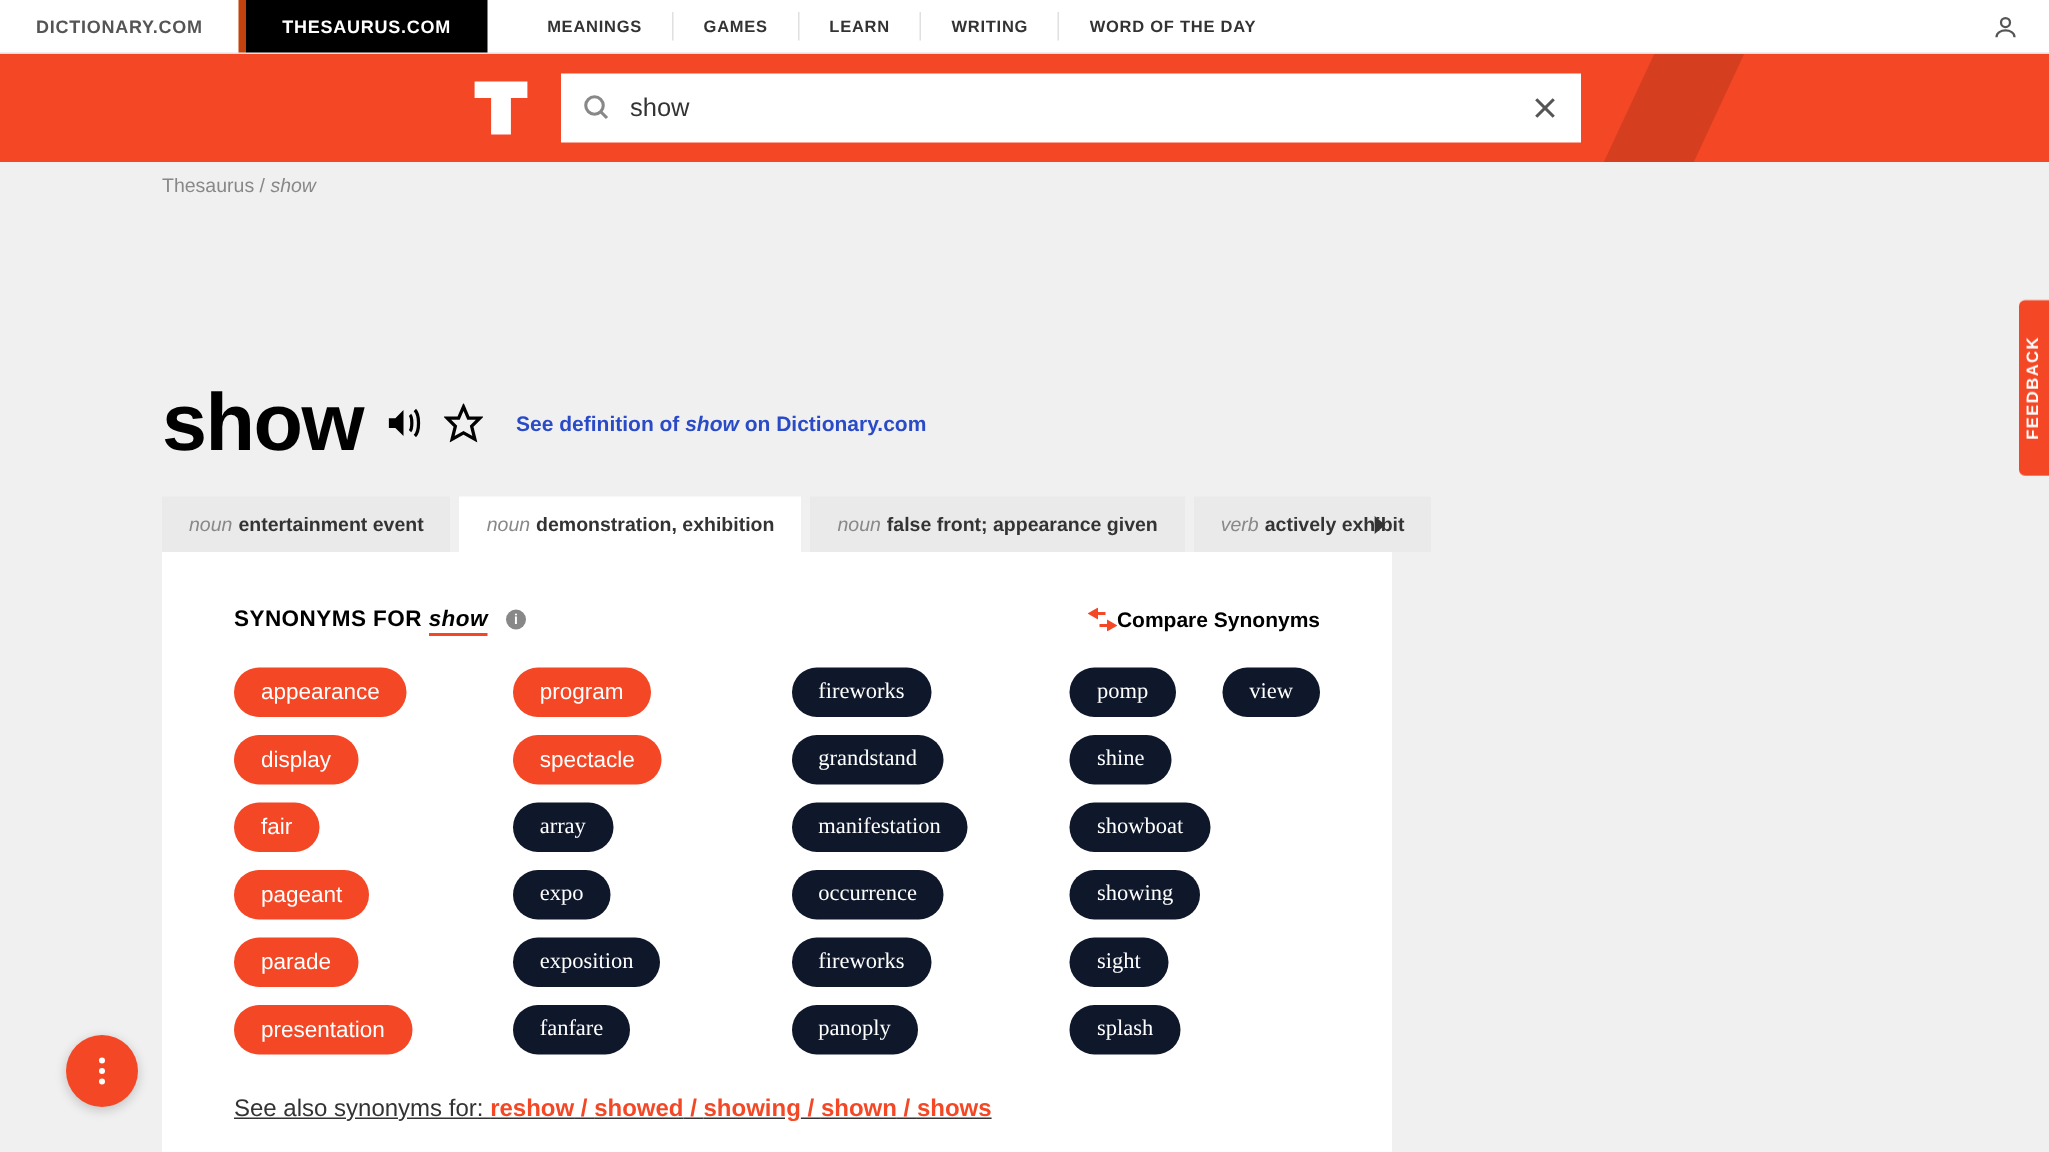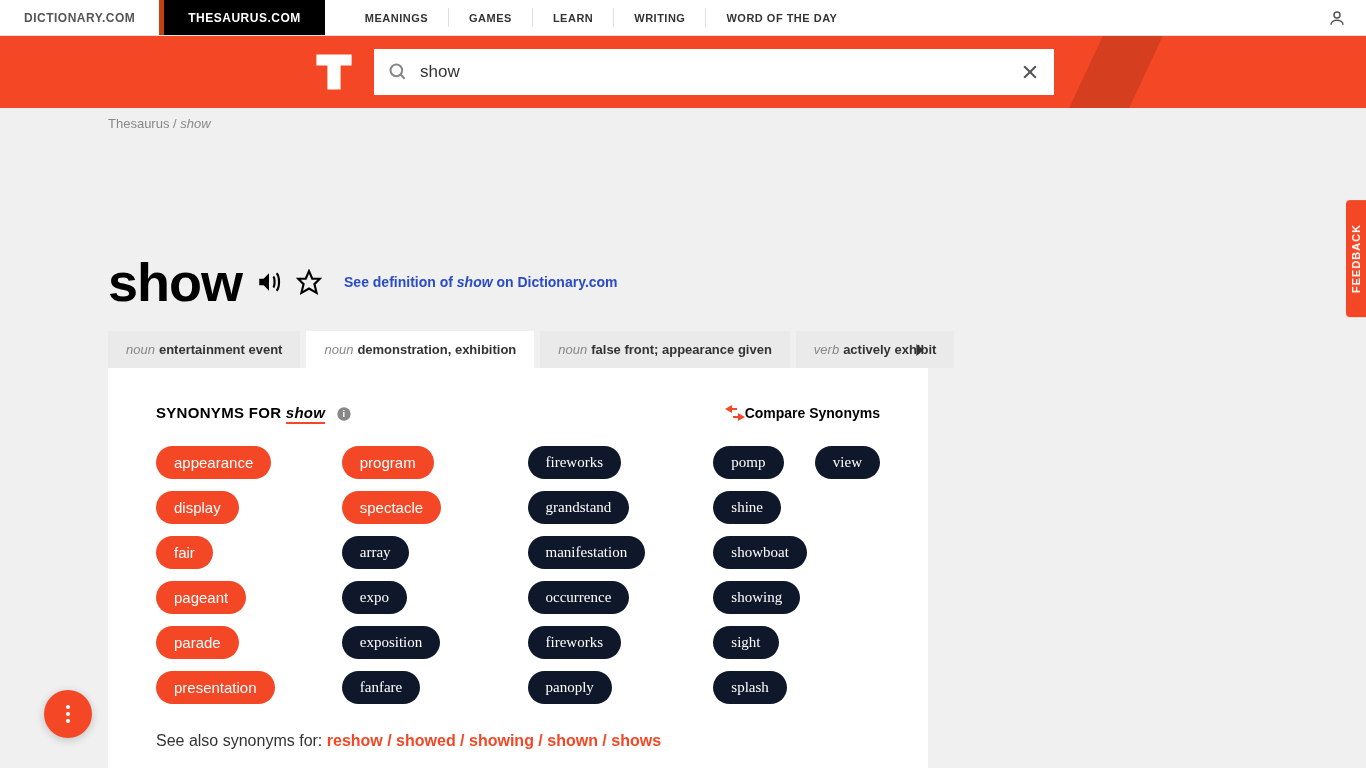--- a/index.html
+++ b/index.html
@@ -44,21 +44,21 @@
 .syn-title .word-underline { font-style: italic; border-bottom: 2px solid #f44725; padding-bottom: 1px; }
 .info-icon { display: inline-flex; margin-left: 6px; color: #666; cursor: pointer; vertical-align: middle; }
 .compare { display: flex; align-items: center; gap: 0; cursor: pointer; font-weight: 700; font-size: 14px; }
 .compare-icon { color: #f44725; }
 
 .syn-grid { display: grid; grid-template-columns: repeat(3, 1fr); grid-auto-flow: column; grid-template-rows: repeat(6, auto); gap: 12px 8px; margin-bottom: 28px; }
 .pill { display: inline-block; padding: 8px 18px; border-radius: 999px; color: #fff; font-size: 15px; cursor: pointer; width: fit-content; }
 .pill.strong { background: #f44725; }
 .pill.medium { background: #0f172a; font-family: Liberation Serif, serif; }
 
-.see-also { font-size: 16px; color: #333; }
+.see-also { font-size: 16px; color: #333; text-decoration: underline; }
 .see-also .label { color: #333; }
 .see-also .links { color: #f44725; font-weight: 700; }
 .see-also .links span { cursor: pointer; }
 
 .feedback-tab { position: fixed; right: 0; top: 200px; background: #f44725; color: #fff; padding: 24px 4px; font-size: 11px; font-weight: 700; letter-spacing: 1px; writing-mode: vertical-rl; transform: rotate(180deg); cursor: pointer; border-radius: 0 4px 4px 0; }
 
 .fab { position: fixed; left: 44px; bottom: 30px; width: 48px; height: 48px; border-radius: 50%; background: #f44725; display: flex; align-items: center; justify-content: center; cursor: pointer; box-shadow: 0 2px 8px rgba(0,0,0,0.2); }
 .fab-dots { display: flex; flex-direction: column; gap: 3px; }
 .fab-dots span { width: 4px; height: 4px; background: #fff; border-radius: 50%; }
 </style>

